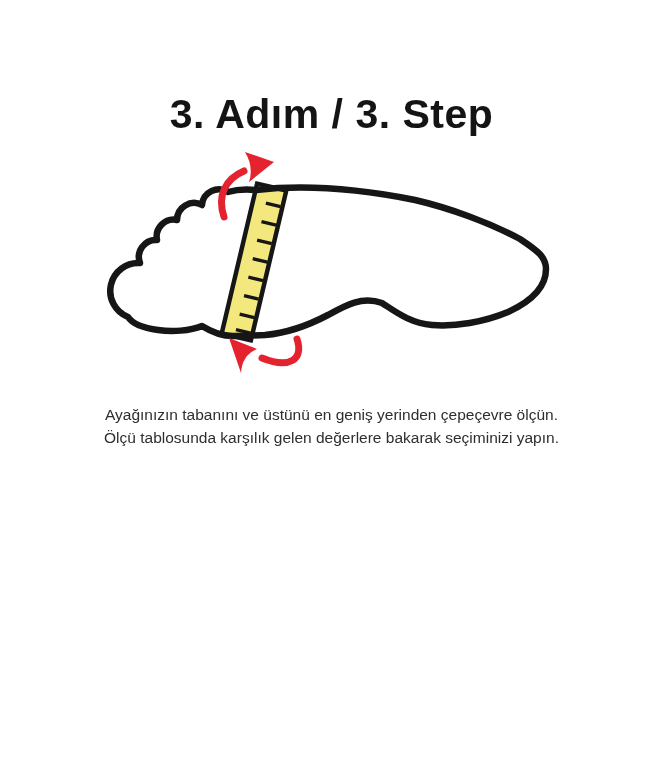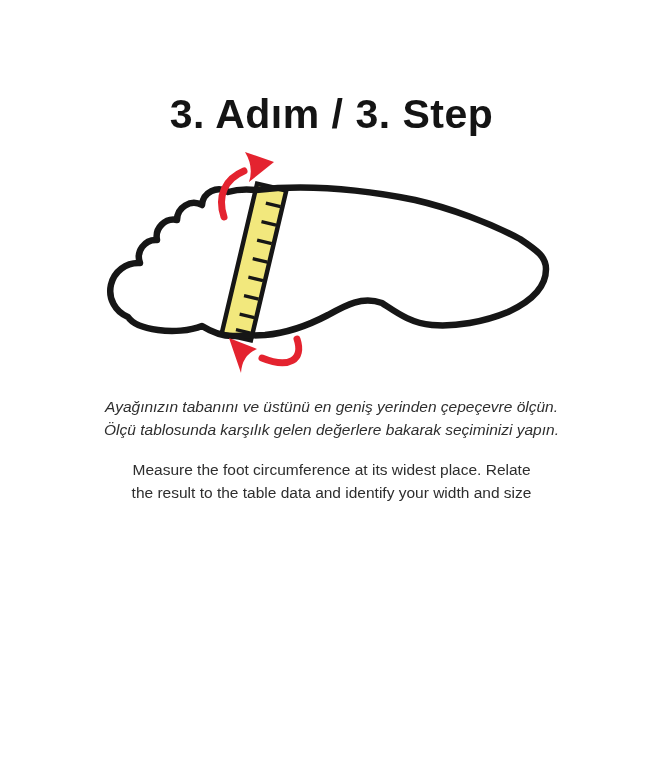--- a/index.html
+++ b/index.html
@@ -50,22 +50,21 @@
     color: #2e2e2e;
   }
   .instructions p {
     margin: 0 auto;
     width: 560px;
     font-size: 15.5px;
     line-height: 23px;
     white-space: pre-line;
   }
   .instructions .tr-text {
-    margin-top: 8px;
-    font-style: italic;
+    margin-top: 16px;
   }
   .instructions .en-text {
     margin-top: 17px;
   }
 </style>
 </head>
 <body>
 
 <div class="page">
 
@@ -137,17 +136,15 @@
       <g>
         <path fill="none" stroke-width="7" stroke-linecap="round" d="M 297 450 C 304 471 289 480 262 469" stroke="#e4232f"></path>
         <path d="M 229 449 L 257 460 Q 242 466 241 484 Z" fill="#e4232f"></path>
       </g>
     </svg>
   </div>
 
   <div class="instructions">
     <p class="tr-text">Ayağınızın tabanını ve üstünü en geniş yerinden çepeçevre ölçün.
 Ölçü tablosunda karşılık gelen değerlere bakarak seçiminizi yapın.</p>
-    <p class="en-text">Measure the foot circumference at its widest place. Relate
-the result to the table data and identify your width and size</p>
   </div>
 
 </div>
 
 </body></html>

